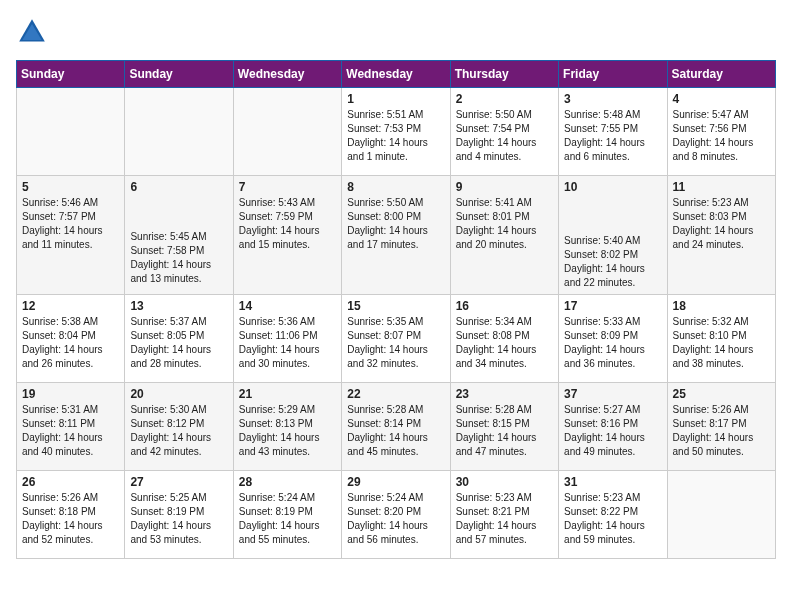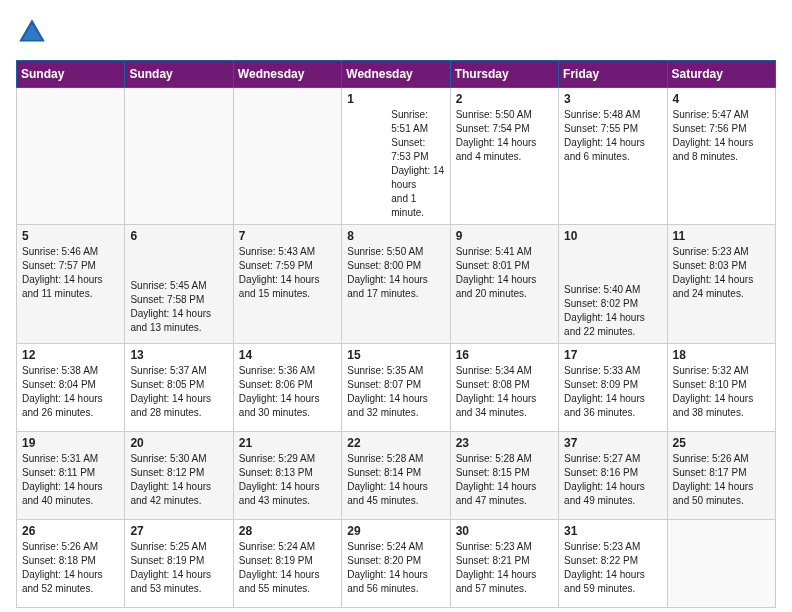--- a/index.html
+++ b/index.html
@@ -112,21 +112,21 @@
         <th>Saturday</th>
       </tr>
   </thead>
   <tbody id="calendar-body">
       <tr>
         <td class="empty-cell"></td>
         <td class="empty-cell"></td>
         <td class="empty-cell"></td>
         <td>
           <div class="day-num">1</div>
-          <div class="day-info" style="white-space: pre-line; margin-left: 44px;">Sunrise: 5:51 AM
+          <div class="day-info" style="white-space: pre-line;">Sunrise: 5:51 AM
 Sunset: 7:53 PM
 Daylight: 14 hours
 and 1 minute.</div>
         </td>
         <td>
           <div class="day-num">2</div>
           <div class="day-info" style="white-space: pre-line;">Sunrise: 5:50 AM
 Sunset: 7:54 PM
 Daylight: 14 hours
 and 4 minutes.</div>
@@ -208,21 +208,21 @@
         <td>
           <div class="day-num">13</div>
           <div class="day-info" style="white-space: pre-line;">Sunrise: 5:37 AM
 Sunset: 8:05 PM
 Daylight: 14 hours
 and 28 minutes.</div>
         </td>
         <td>
           <div class="day-num">14</div>
           <div class="day-info" style="white-space: pre-line;">Sunrise: 5:36 AM
-Sunset: 8:06 PM
+Sunset: 11:06 PM
 Daylight: 14 hours
 and 30 minutes.</div>
         </td>
         <td>
           <div class="day-num">15</div>
           <div class="day-info" style="white-space: pre-line;">Sunrise: 5:35 AM
 Sunset: 8:07 PM
 Daylight: 14 hours
 and 32 minutes.</div>
         </td>

